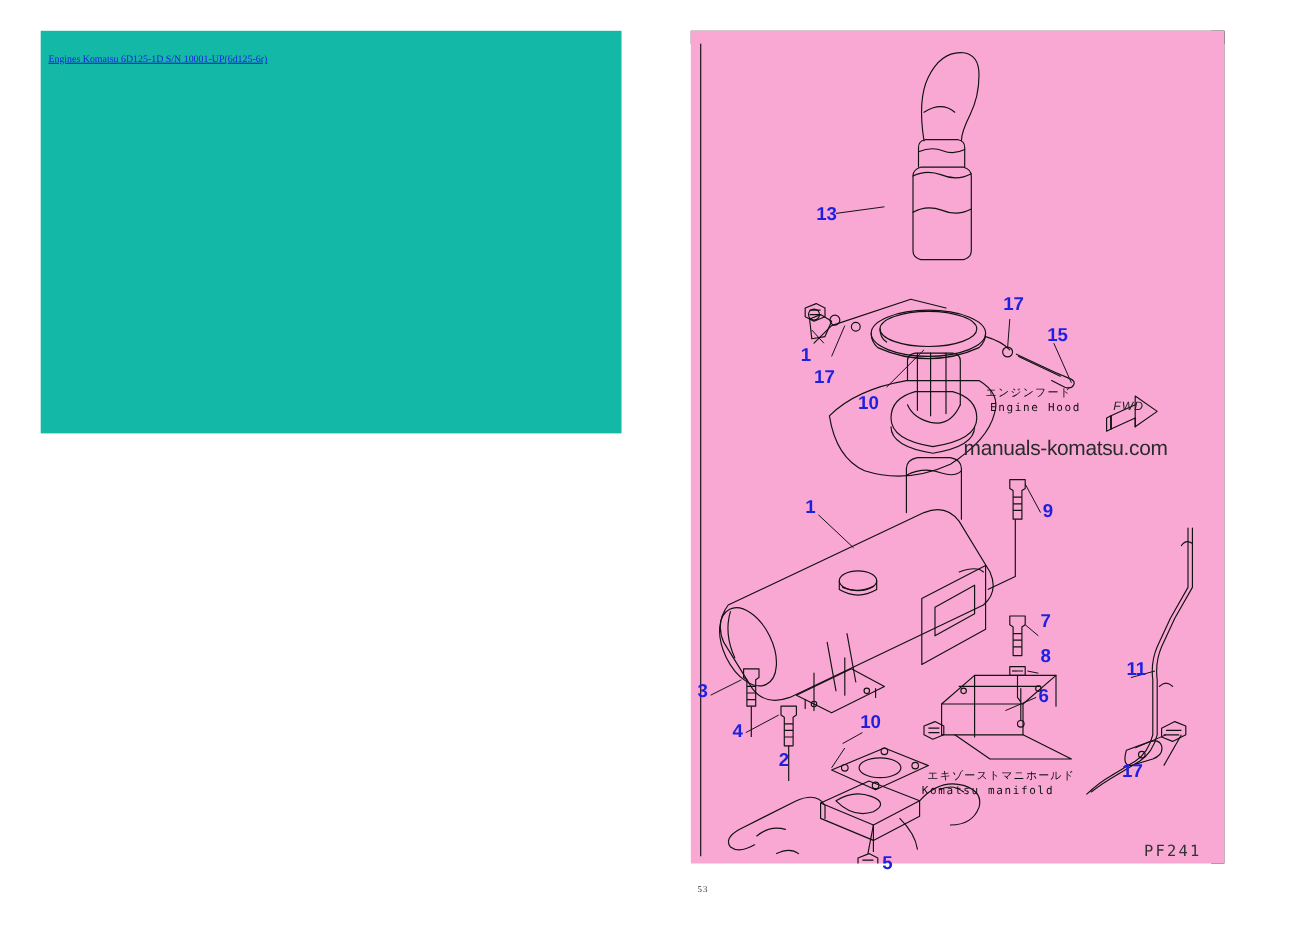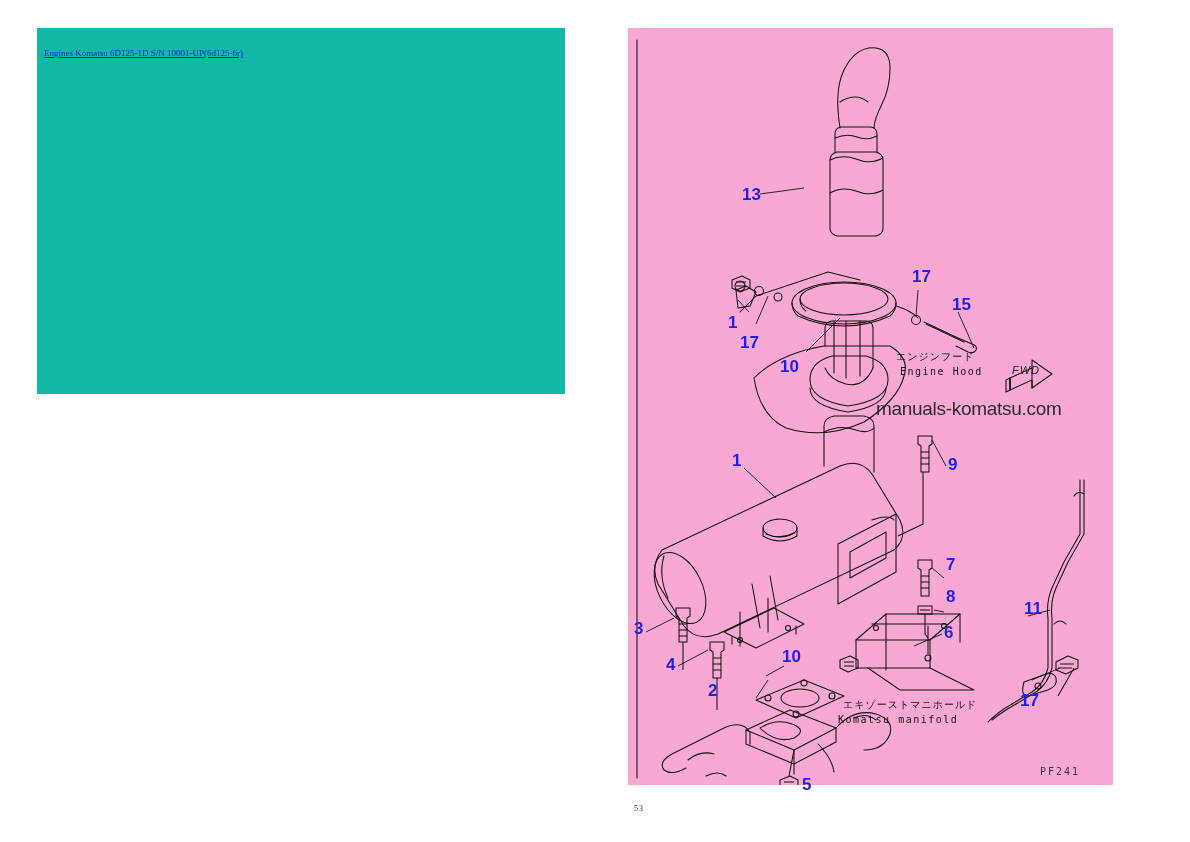--- a/index.html
+++ b/index.html
@@ -26,21 +26,21 @@
   .lbl{position:absolute;color:#1f1fe0;font-weight:bold;
        font-family:"Liberation Sans",sans-serif;font-size:17px;line-height:17px;}
   .jp{position:absolute;color:#111;font-family:"DejaVu Sans",sans-serif;
       font-size:10px;letter-spacing:1px;white-space:nowrap;}
   .en{position:absolute;color:#111;font-family:"DejaVu Sans Mono",monospace;
       font-size:10px;letter-spacing:1.5px;white-space:nowrap;}
   #watermark{position:absolute;left:876px;top:398px;color:#2b2b2b;
              font-family:"Liberation Sans",sans-serif;font-size:19px;
              letter-spacing:-.3px;white-space:nowrap;}
   #page-code{position:absolute;left:1040px;top:766px;color:#333;
-             font-family:"DejaVu Sans Mono",monospace;font-size:10px;letter-spacing:2px;text-align:center;}
+             font-family:"DejaVu Sans Mono",monospace;font-size:14px;letter-spacing:2px;text-align:center;}
   #sheet-no{position:absolute;left:634px;top:804px;color:#333;
             font-family:Liberation Serif, serif;font-size:8px;letter-spacing:1px;}
   #fwd-label{position:absolute;left:1012px;top:364px;color:#222;
              font-family:"Liberation Sans",sans-serif;font-size:11px;
              font-weight:normal;font-style:italic;letter-spacing:1px;}
 </style>
 </head>
 <body>
 
 <div id="left-panel">

